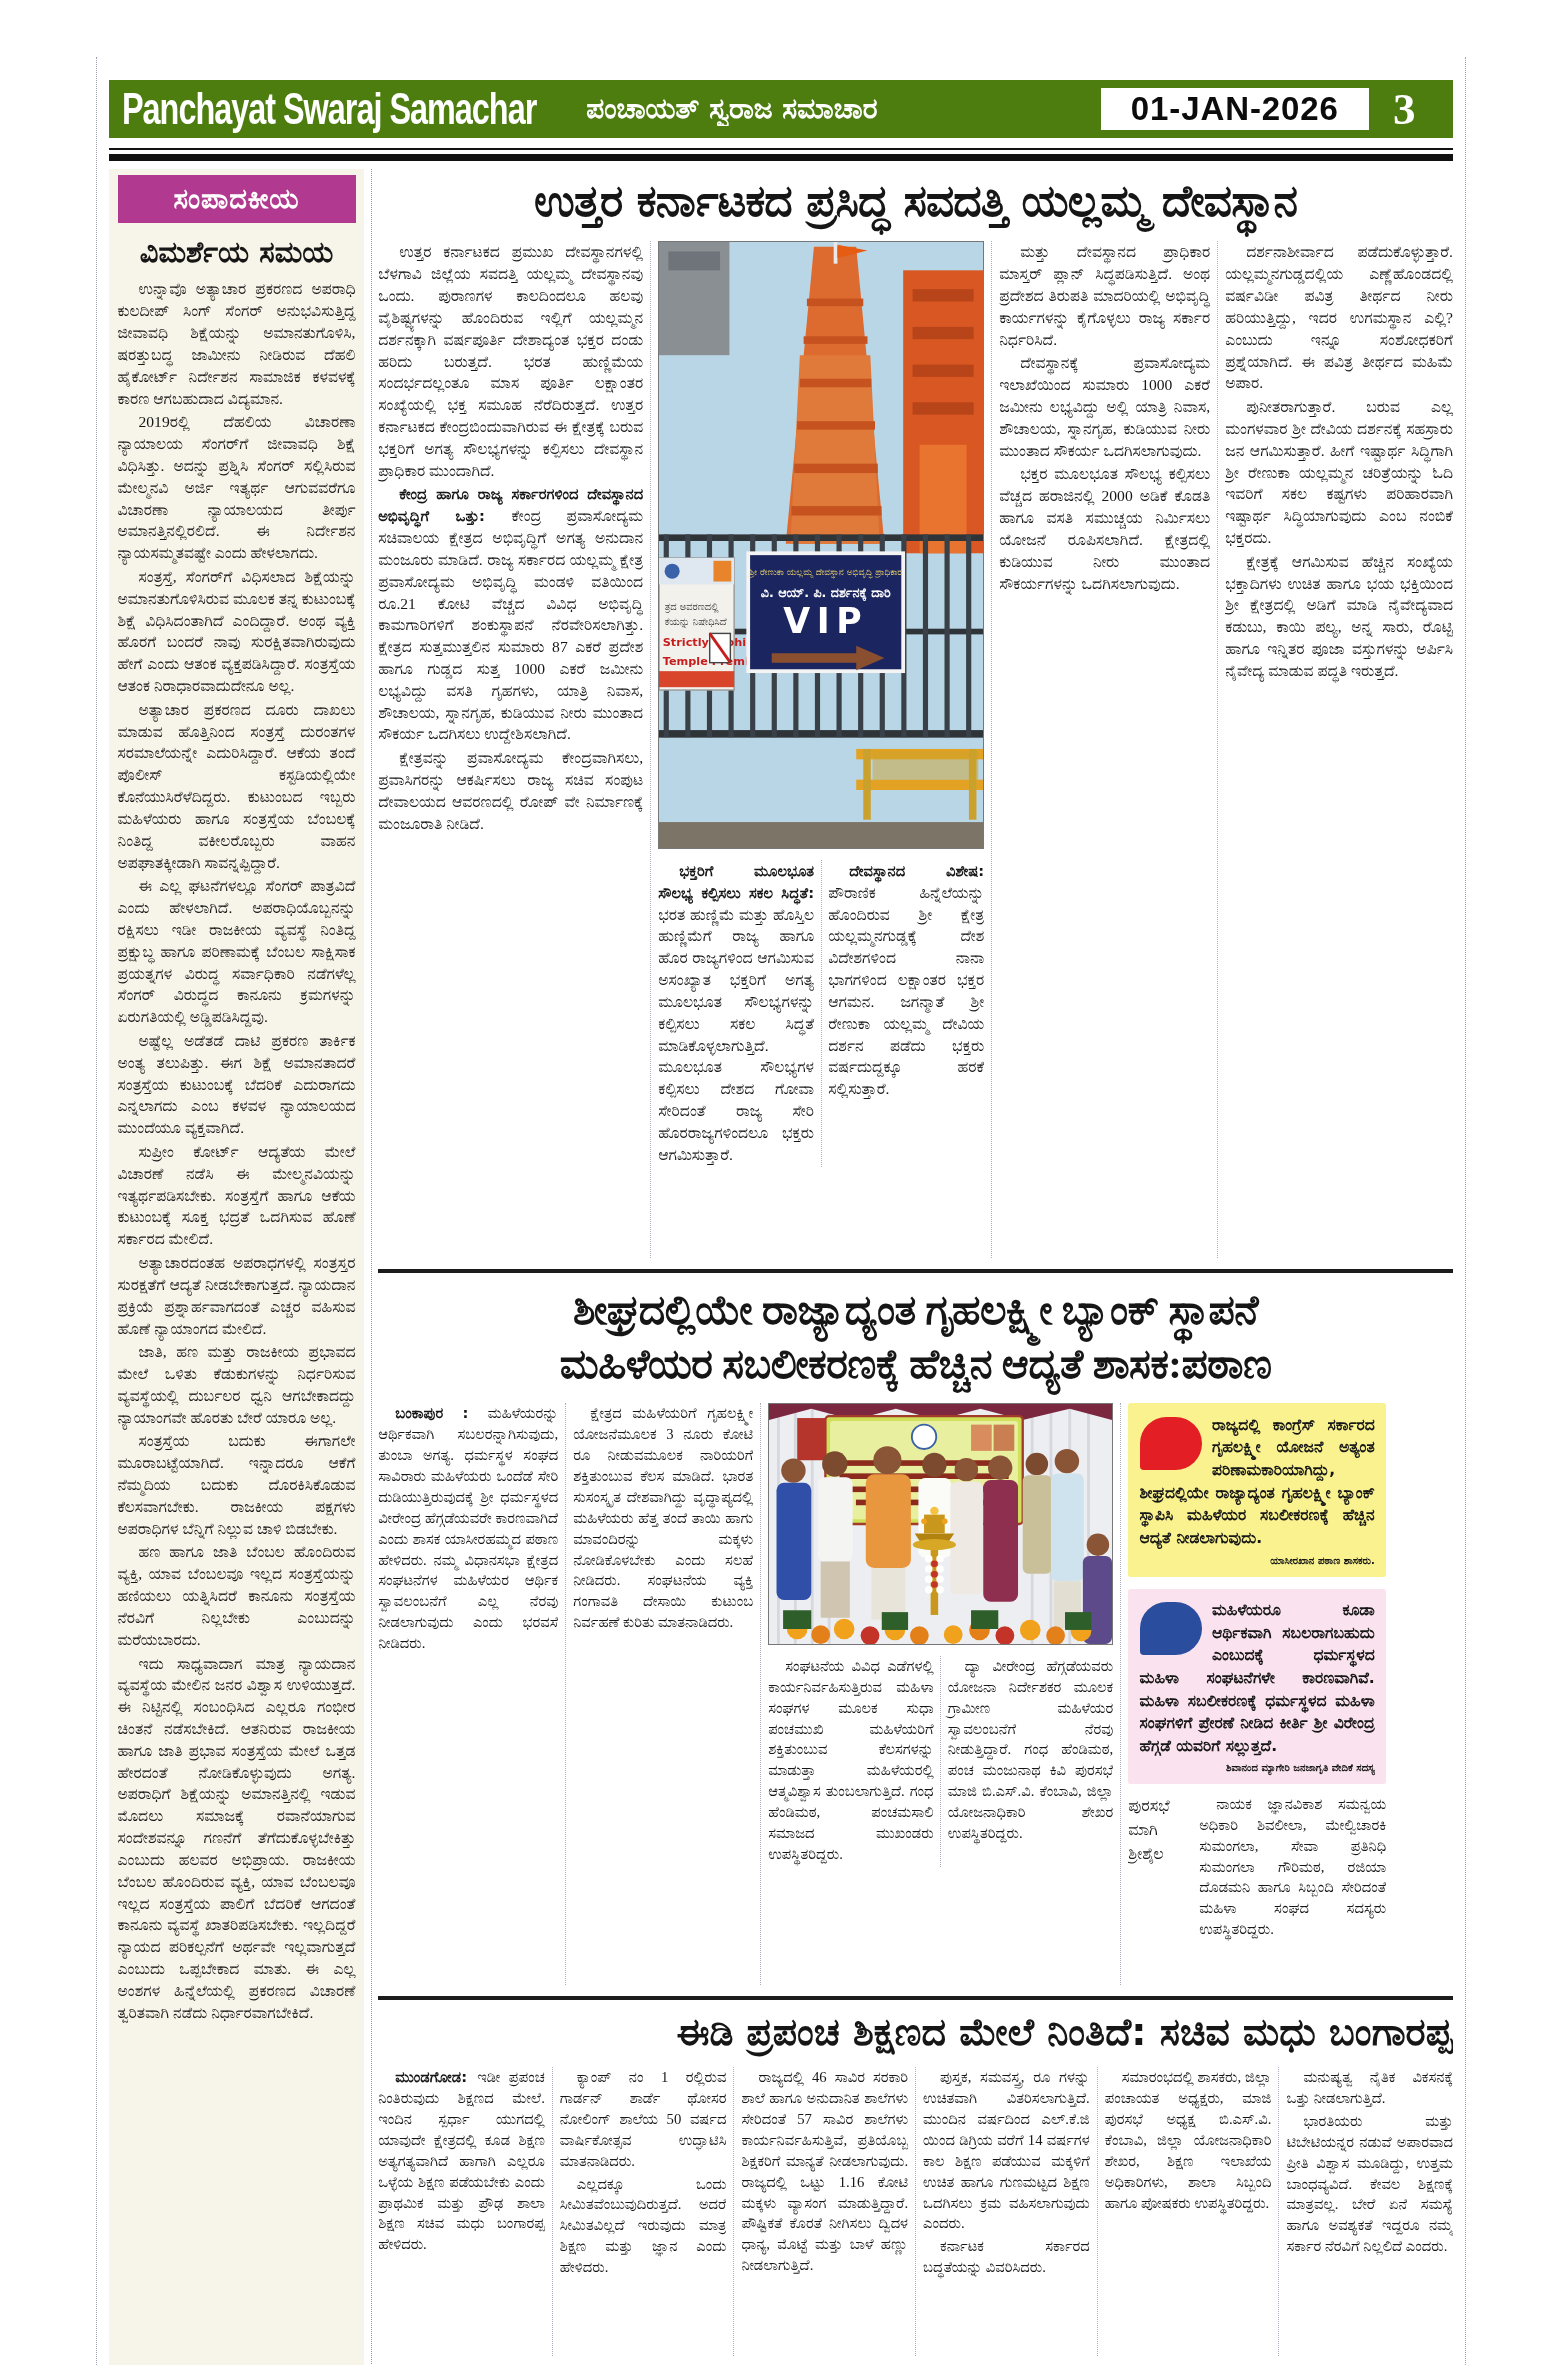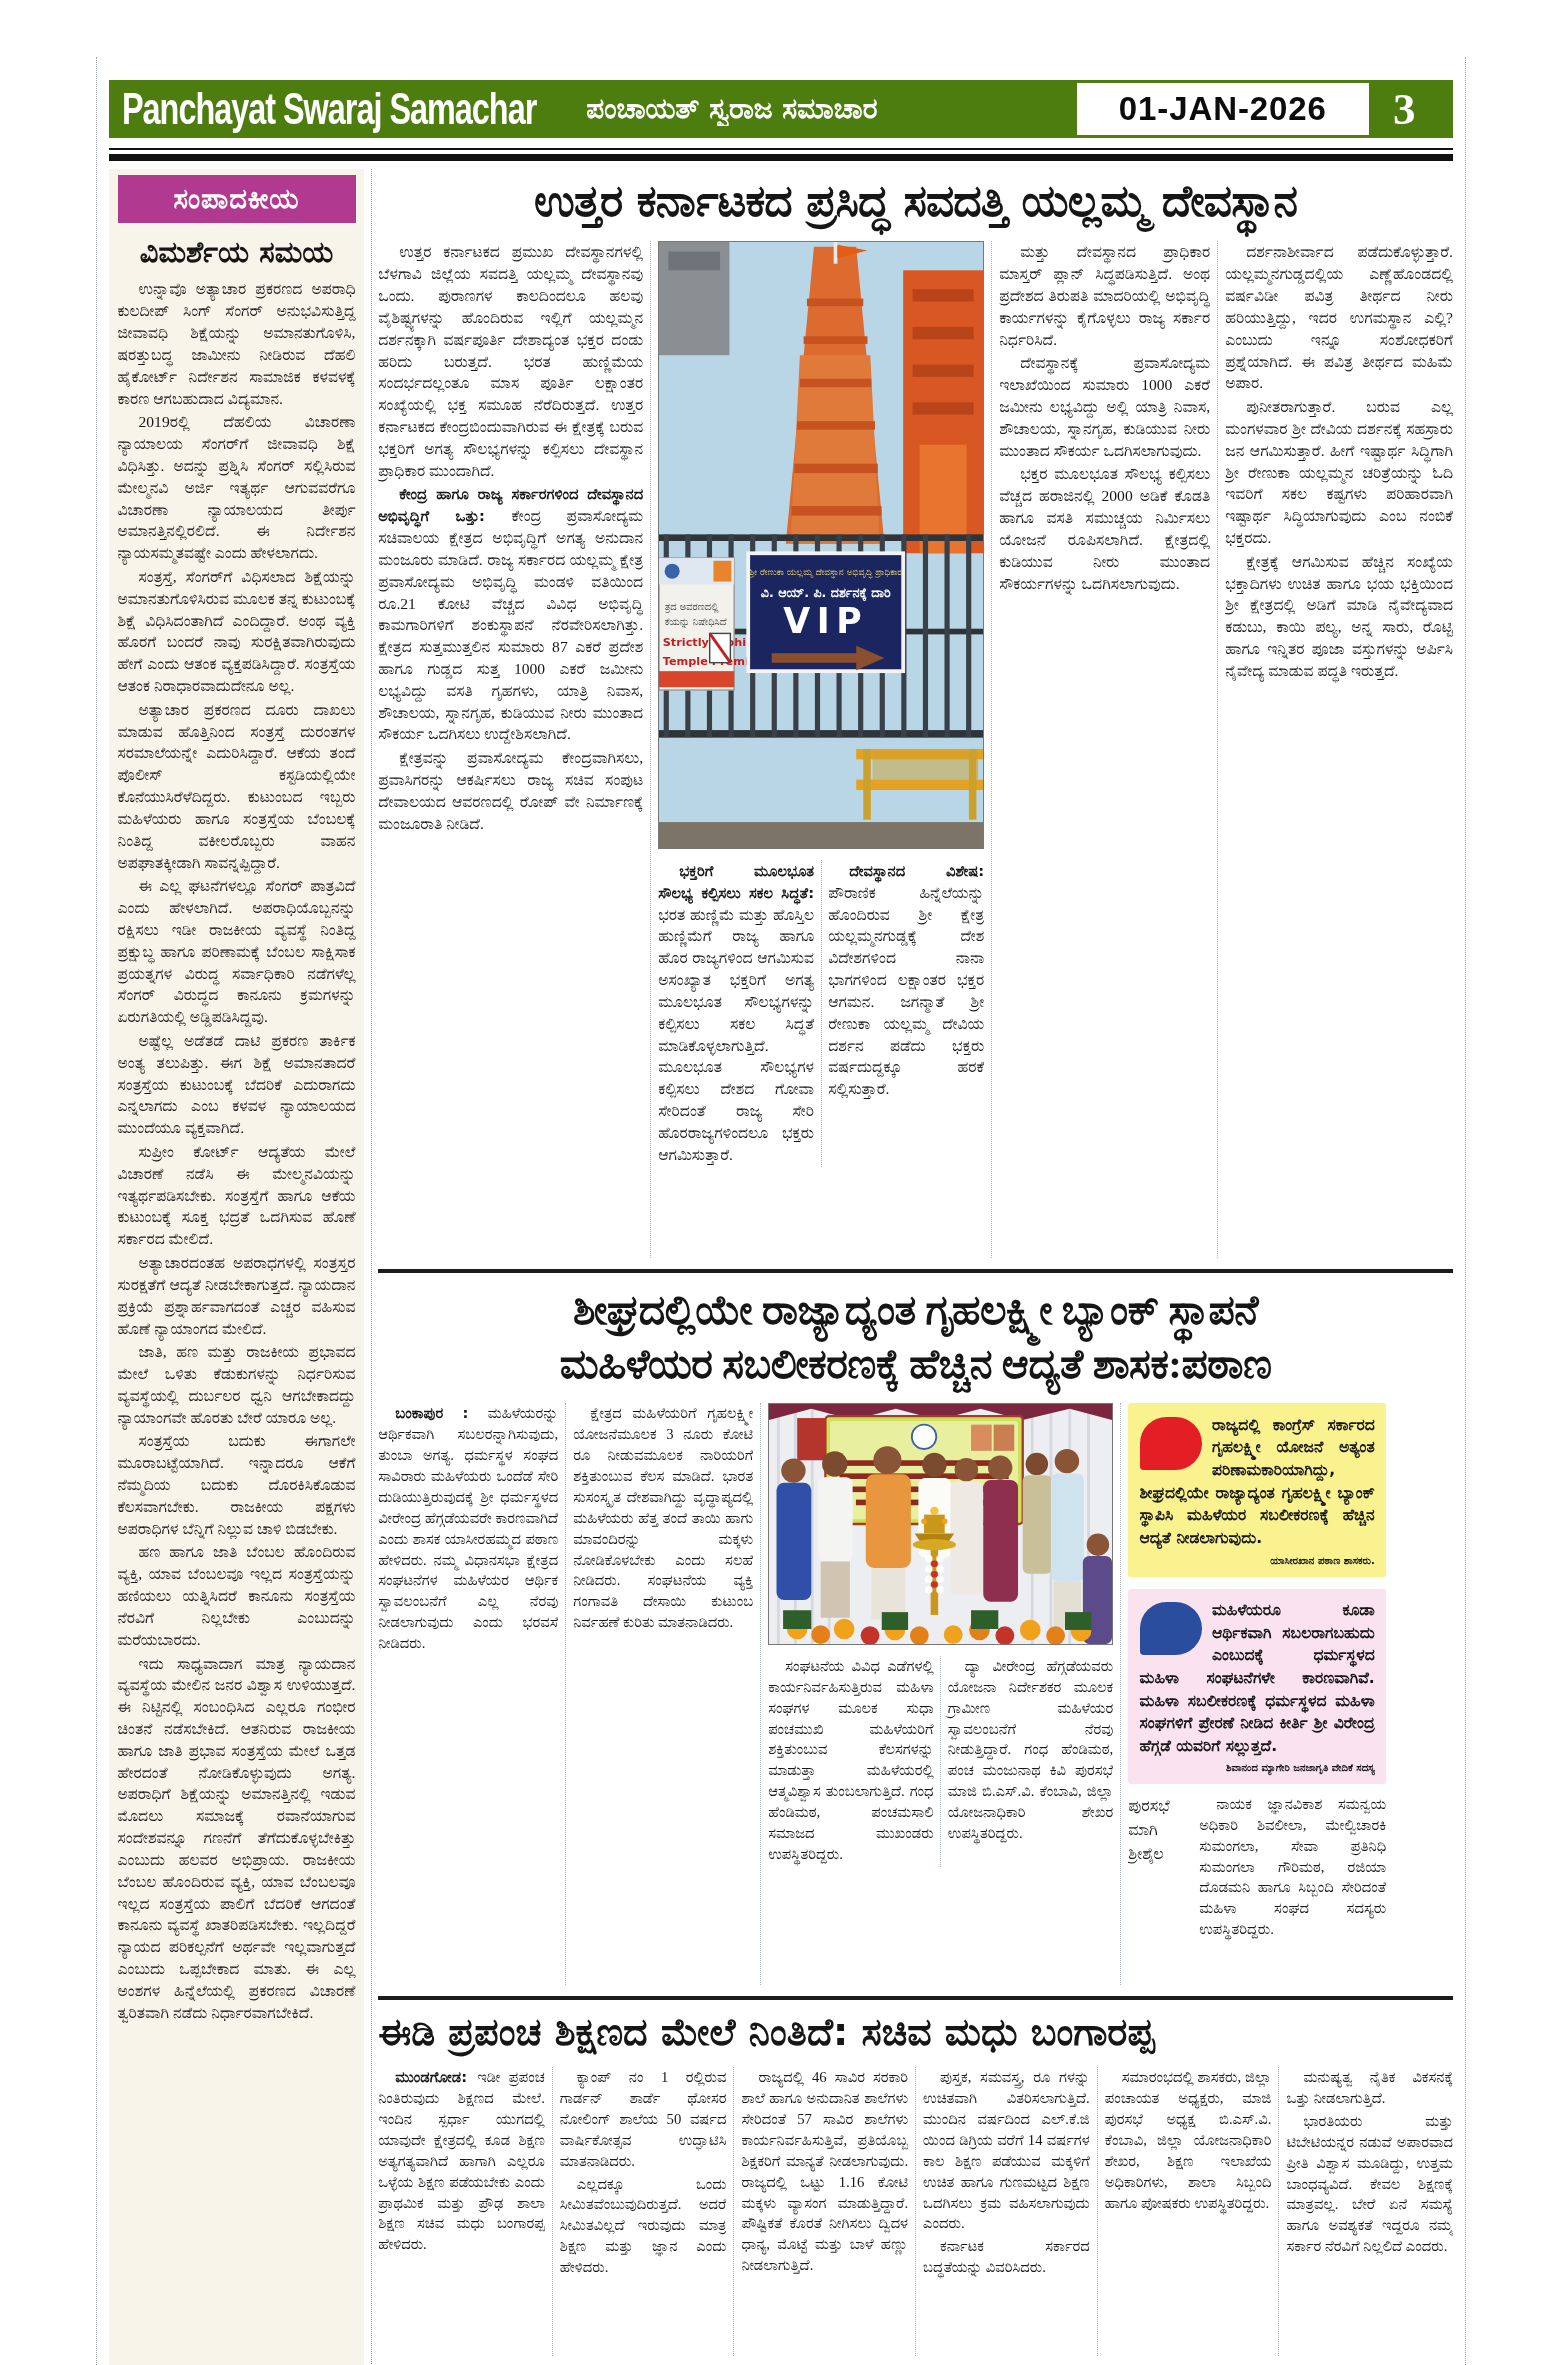--- a/index.html
+++ b/index.html
@@ -6,21 +6,21 @@
   html,body{background:#e8e8e8}
   .page{position:relative;width:1561px;height:2413px;background:#fff;font-family:"Liberation Serif",serif;color:#161616;overflow:hidden}
   .edge{position:absolute;top:57px;bottom:14px;border-left:1.4px dotted #9aa0b0}
   .edge.l{left:96px}.edge.r{left:1465px}
   .content{position:absolute;left:109px;top:80px;width:1344px}
   
   .masthead{display:flex;align-items:center;height:58px;background:#4d7c0f;padding:0 13.2px;overflow:hidden}
   .mast-en-wrap{width:464px;overflow:visible;white-space:nowrap}
   .mast-en{display:inline-block;color:#fff;font-family:"Liberation Sans",sans-serif;font-weight:bold;font-size:45px;letter-spacing:-1.4px;transform:scaleX(.72);transform-origin:left center;white-space:nowrap}
   .mast-kn{color:#fff;font-family:"DejaVu Sans",sans-serif;font-weight:bold;font-size:28px;white-space:nowrap;overflow:hidden;max-width:464px}
-  .mast-date{margin-left:auto;background:#fff;color:#0c0c0c;height:52px;display:flex;align-items:center;padding:0 42px;font-family:"Liberation Sans",sans-serif;font-weight:bold;font-size:33px;letter-spacing:0.9px}
+  .mast-date{margin-left:auto;background:#fff;color:#0c0c0c;height:42px;display:flex;align-items:center;padding:0 30px;font-family:"Liberation Sans",sans-serif;font-weight:bold;font-size:33px;letter-spacing:0.9px}
   .mast-page{width:71px;text-align:center;color:#fff;font-size:45px;font-weight:bold;font-family:"Liberation Serif",serif}
   .rule1{height:2.4px;background:#111;margin-top:9.5px}
   .rule2{height:7px;background:#111;margin-top:4.3px}
   
   .body-grid{display:flex;margin-top:7.6px;height:2219px}
   .vsep{border-left:1.4px dotted #8f95a5;margin:0 6.6px}
   .csep{border-left:1.4px dotted #a9aebc;margin:0 7px}
   
   .editorial{width:255px;background:#f7f4e9;padding:6.6px 8.5px;overflow:hidden}
   .ed-banner{background:#b13a90;color:#fff;text-align:center;font-family:"DejaVu Sans",sans-serif;font-weight:bold;font-size:27.4px;padding:7.6px 0;letter-spacing:0.9px}
@@ -48,21 +48,21 @@
   .rail{width:258px}
   .qbox{border-radius:2.8px;padding:10.4px 11.4px 8.5px;font-family:"DejaVu Sans",sans-serif;font-weight:bold;font-size:15.6px;line-height:1.45;text-align:justify}
   .qbox .qmark{float:left;width:62px;height:53px;margin:2.8px 10.4px 2.8px 0;border-radius:26.5px 26.5px 26.5px 3.8px}
   .qy{background:#f9f28f}.qy .qmark{background:#e31e24}
   .qp{background:#fae3ee;margin-top:12.3px}.qp .qmark{background:#2a4d9e}
   .qattr{text-align:right;font-weight:bold;font-family:"DejaVu Sans",sans-serif;font-size:10px;margin-top:4px;clear:both}
   .rail-bottom{display:flex;margin-top:9.5px;overflow:hidden;height:156px}
   .rail-bl{width:71px;font-size:16px;text-align:left;line-height:1.5;padding-right:5.7px}
   .rail-br{flex:1;border-left:0}
   
-  .bot-head{font-family:"DejaVu Sans",sans-serif;font-weight:800;font-size:38px;text-align:left;white-space:nowrap;margin:4.7px 0 12.3px}
+  .bot-head{font-family:"DejaVu Sans",sans-serif;font-weight:800;font-size:38px;text-align:right;white-space:nowrap;margin:4.7px 0 12.3px}
   .cols6{display:flex;height:289px;overflow:hidden}
   .cols6 .col{flex:1}
   .cols6 .para,.mid-cols .para,.rail-br .para{font-size:14.7px;line-height:1.42;text-indent:17px}
   svg text{font-family:"DejaVu Sans",sans-serif}
 </style>
 </head>
 <body>
 
 <div class="page">
   <div class="edge l"></div>

